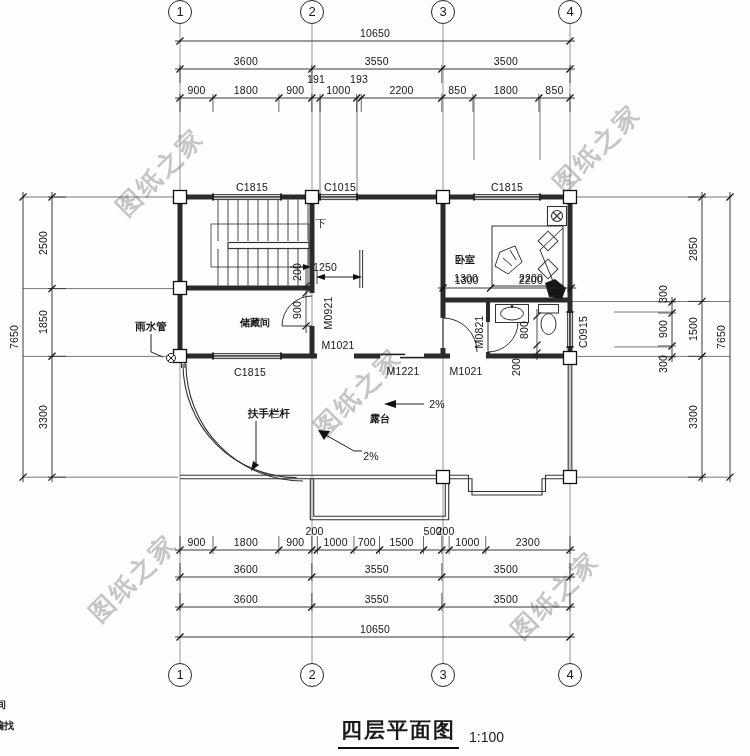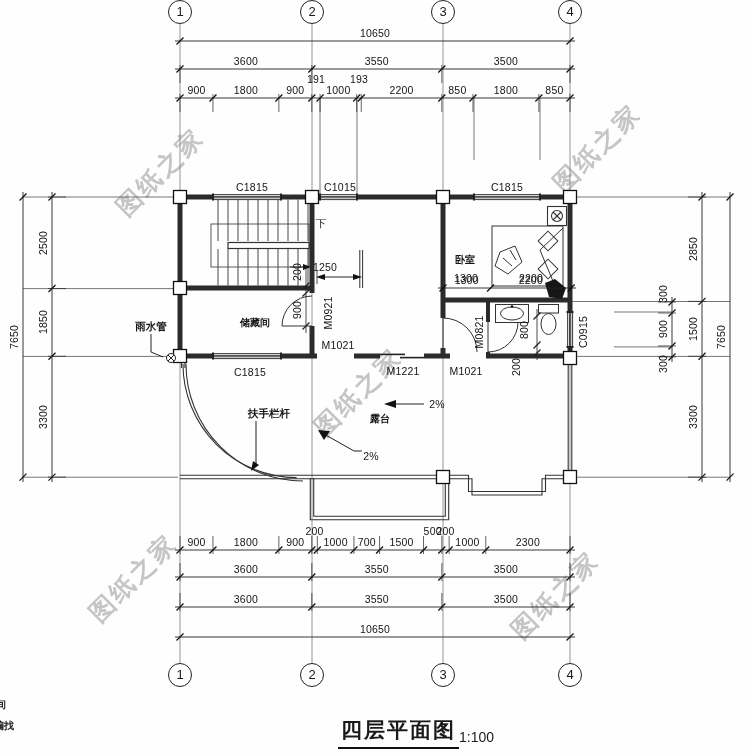--- a/index.html
+++ b/index.html
@@ -10,21 +10,21 @@
   .lbl{position:absolute;transform:translate(-50%,-50%);font-size:11px;white-space:nowrap;color:#141414;}
   .lbl.rot{transform:translate(-50%,-50%) rotate(-90deg);}
   .lbl.dim{font-size:10.5px;letter-spacing:0.2px;}
   .lbl.room{font-size:10px;font-weight:bold;}
   .lbl.room-small{font-size:10.5px;font-weight:bold;}
   .bubble{position:absolute;width:22px;height:22px;border:1.3px solid #222;border-radius:50%;
           background:#fff;text-align:center;line-height:22px;font-size:13px;z-index:2;
           transform:translate(-50%,-50%);}
   .watermark{position:absolute;z-index:0;font-size:25px;letter-spacing:3px;color:rgba(150,150,150,0.55);
              transform:translate(-50%,-50%) rotate(-45deg);white-space:nowrap;font-weight:bold;}
-  #title-block{position:absolute;left:338px;top:716px;z-index:3;display:flex;align-items:flex-end;}
+  #title-block{position:absolute;left:338px;top:716px;z-index:3;display:flex;align-items:flex-end;gap:10px;}
   #title-text{font-size:21px;font-weight:bold;letter-spacing:2px;border-bottom:2.5px solid #111;padding:0 3px 3px 3px;}
   #title-scale{font-size:14px;padding-bottom:4px;}
   .fragment{position:absolute;font-size:10px;font-weight:bold;z-index:3;}
 </style>
 </head>
 <body>
 
 <div id="sheet">
 
   <svg id="linework" width="750" height="756" viewBox="0 0 750 756">

